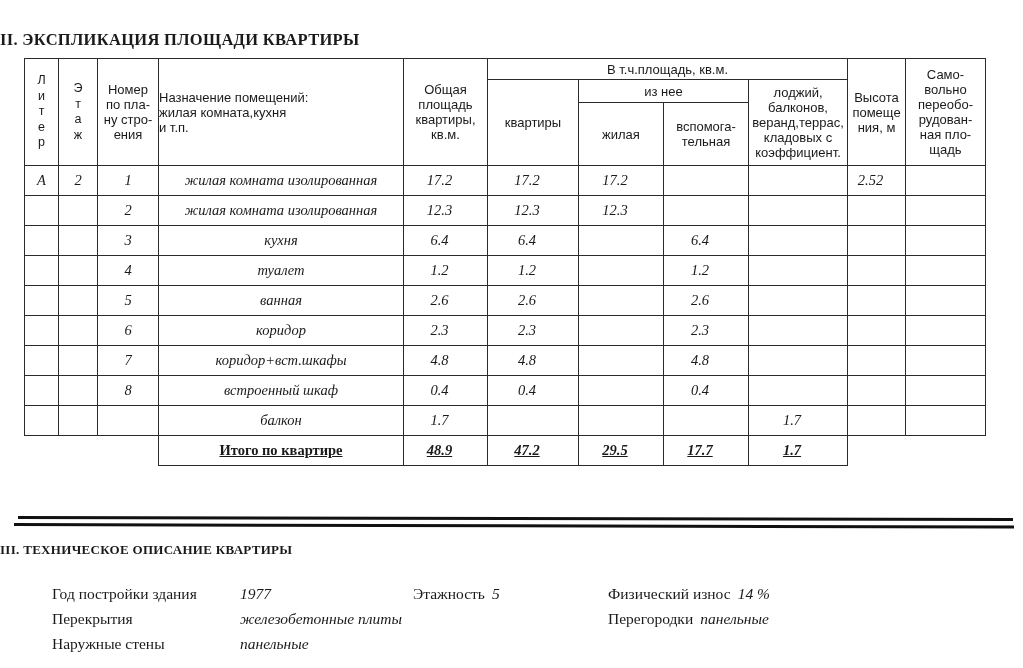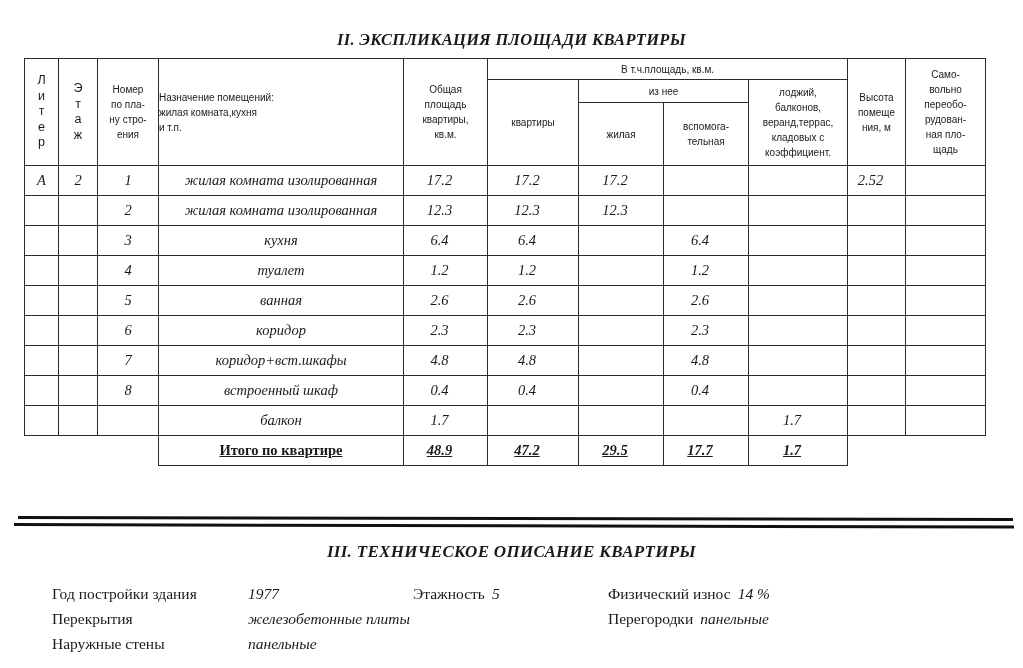--- a/index.html
+++ b/index.html
@@ -14,47 +14,46 @@
     font-family: "Liberation Serif", "DejaVu Serif", serif;
     color: #1a1a1a;
     overflow: hidden;
   }
 
   
   .section-title {
     position: absolute;
     left: 0;
     width: 1023px;
-    text-align: center;
+    text-align: left;
     font-weight: bold;
     letter-spacing: 0.3px;
-    font-style: italic;
   }
   #title-2 { top: 30px; font-size: 16.5px; }
-  #title-3 { top: 542px; font-size: 17px; }
+  #title-3 { top: 542px; font-size: 13px; }
 
   
   .expl-table {
     position: absolute;
     left: 24px;
     top: 58px;
     width: 961px;
     border-collapse: collapse;
     table-layout: fixed;
   }
   .expl-table td, .expl-table th {
     border: 1px solid #2b2b2b;
     padding: 0;
     vertical-align: middle;
     font-weight: normal;
   }
 
   
   .hdr {
-    font-size: 10px;
+    font-size: 13px;
     line-height: 15px;
     text-align: center;
     vertical-align: top;
     padding: 4px 3px 2px 3px;
     font-family: "Liberation Sans", "DejaVu Sans", sans-serif;
   }
   .hdr-mid { vertical-align: middle; }
   .hdr-left {
     text-align: left;
     padding-left: 10px;
@@ -116,21 +115,21 @@
     white-space: nowrap;
   }
   #desc-col-1 { left: 52px; top: 581px; }
   #desc-col-2 { left: 413px; top: 581px; }
   #desc-col-3 { left: 608px; top: 581px; }
   .desc .row { height: 25px; }
   .desc .lbl { font-style: normal; }
   .desc .val { font-style: italic; margin-left: 7px; }
   #desc-col-1 .row .val.col-align {
     display: inline-block;
-    margin-left: 16px;
+    margin-left: 8px;
   }
   #desc-col-1 .lbl.w1 { display: inline-block; width: 180px; }
 </style>
 </head>
 <body>
 
 <div class="section-title" id="title-2">II. ЭКСПЛИКАЦИЯ ПЛОЩАДИ КВАРТИРЫ</div>
 
 <table class="expl-table">
   <colgroup>

